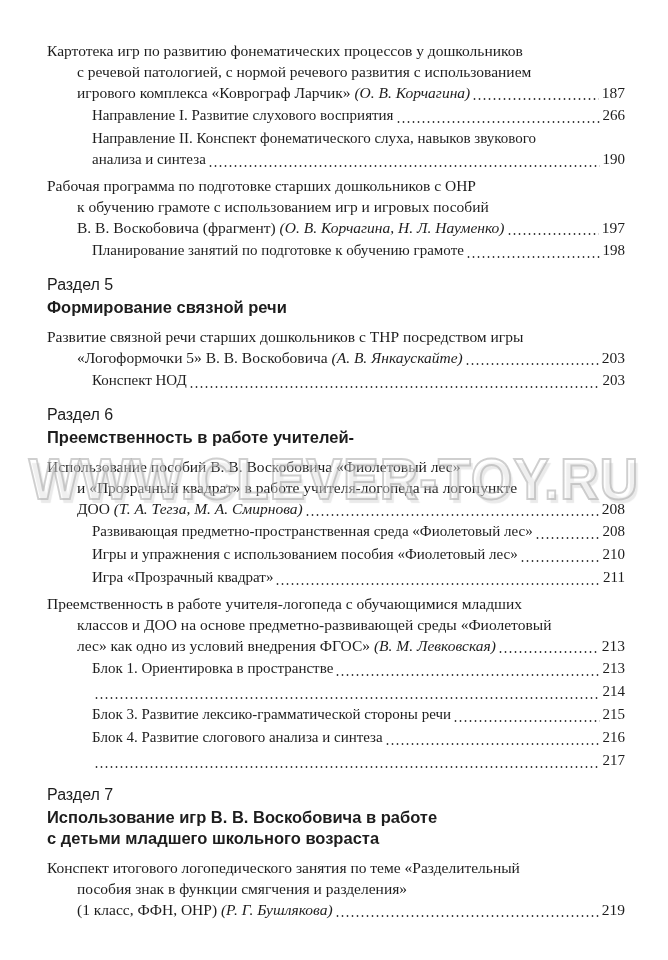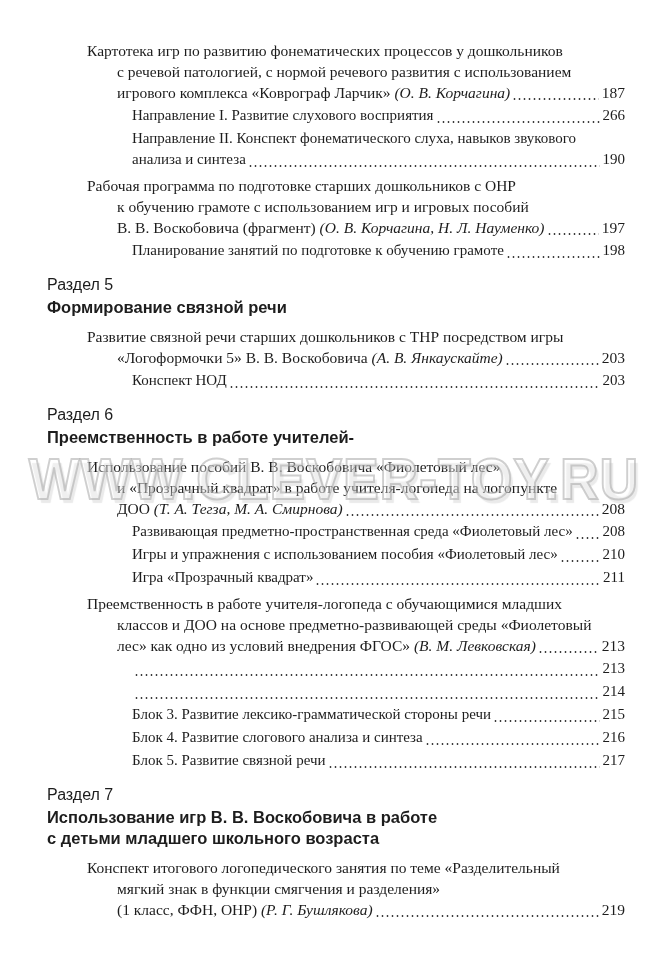--- a/index.html
+++ b/index.html
@@ -19,21 +19,21 @@
     right: 43px;
     z-index: 1;
   }
   .entry { font-size: 15.5px; line-height: 21px; }
   .entry.main { margin-top: 5px; }
   .entry.main:first-child { margin-top: 0; }
   .entry.sub {
     margin-top: 2px;
     font-size: 15px;
   }
-  .row { display: flex; align-items: flex-start; margin-left: 40px; }
+  .row { display: flex; align-items: flex-start; }
   .entry.main .row { padding-left: 30px; }
   .entry.main .row.first { padding-left: 0; }
   .entry.sub .row { padding-left: 45px; }
   .txt, .author { white-space: pre; }
   .author { font-style: italic; }
   .leader {
     flex: 1 1 auto;
     min-width: 14px;
     margin: 0 3px 0 2px;
     height: 15px;
@@ -196,20 +196,21 @@
         </div>
         <div class="row">
           <span class="txt">лес» как одно из условий внедрения ФГОС» </span>
           <span class="author">(В. М. Левковская)</span>
           <span class="leader"></span>
           <span class="page-num">213</span>
         </div>
       </div>
       <div class="entry sub">
         <div class="row first">
+          <span class="txt">Блок 1. Ориентировка в пространстве</span>
           <span class="leader"></span>
           <span class="page-num">213</span>
         </div>
       </div>
       <div class="entry sub">
         <div class="row first">
           <span class="leader"></span>
           <span class="page-num">214</span>
         </div>
       </div>
@@ -222,36 +223,35 @@
       </div>
       <div class="entry sub">
         <div class="row first">
           <span class="txt">Блок 4. Развитие слогового анализа и синтеза</span>
           <span class="leader"></span>
           <span class="page-num">216</span>
         </div>
       </div>
       <div class="entry sub">
         <div class="row first">
-          <span class="txt">Блок 5. Развитие связной речи</span>
           <span class="leader"></span>
           <span class="page-num">217</span>
         </div>
       </div>
       <div class="section">
         <div class="section-label">Раздел 7</div>
         <div class="section-title">Использование игр В. В. Воскобовича в работе</div>
         <div class="section-title">с детьми младшего школьного возраста</div>
       </div>
       <div class="entry main">
         <div class="row first">
           <span class="txt">Конспект итогового логопедического занятия по теме «Разделительный</span>
         </div>
         <div class="row">
-          <span class="txt">мягкий знак в функции смягчения и разделения»</span>
+          <span class="txt">пособия знак в функции смягчения и разделения»</span>
         </div>
         <div class="row">
           <span class="txt">(1 класс, ФФН, ОНР) </span>
           <span class="author">(Р. Г. Бушлякова)</span>
           <span class="leader"></span>
           <span class="page-num">219</span>
         </div>
       </div>
     </div>
 </div>

